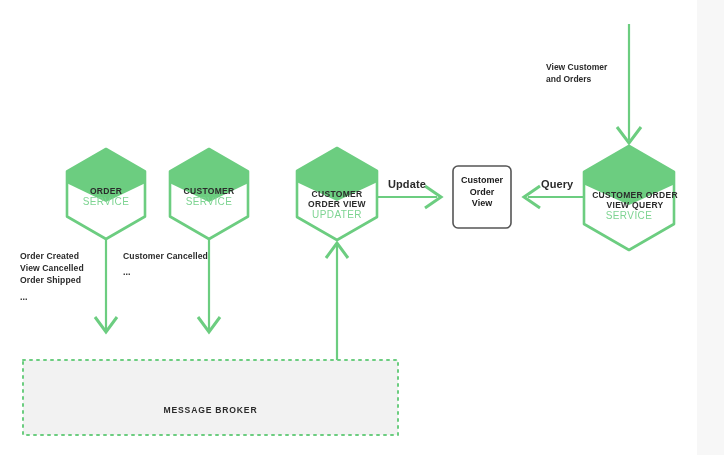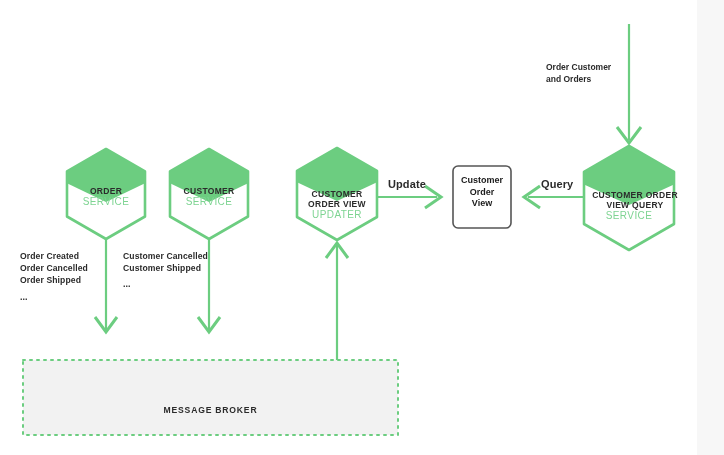--- a/index.html
+++ b/index.html
@@ -206,33 +206,32 @@
   </div>
 
   <div class="store-label" style="left:453px; top:175px; width:58px; white-space:pre-line;">Customer
 Order
 View</div>
 
   <div class="broker-label" style="left:23px; top:393px; width:375px;">MESSAGE BROKER</div>
 
   <div class="event-list" style="left:20px; top:250px; width:100px;">
     <div>Order Created</div>
-    <div>Order Cancelled</div>
+    <div>View Cancelled</div>
     <div>Order Shipped</div>
     <div class="dots">...</div>
   </div>
 
   <div class="event-list" style="left:123px; top:250px; width:112px;">
     <div>Customer Cancelled</div>
-    <div>Customer Shipped</div>
     <div class="dots">...</div>
   </div>
 
   <div class="arrow-label" style="left:388px; top:178px;">Update</div>
 
   <div class="arrow-label" style="left:541px; top:178px;">Query</div>
 
   <div class="top-note" style="left:546px; top:61px; width:80px;">
-    <div>Order Customer</div>
+    <div>View Customer</div>
     <div>and Orders</div>
   </div>
 
 </div>
 
 </body></html>

